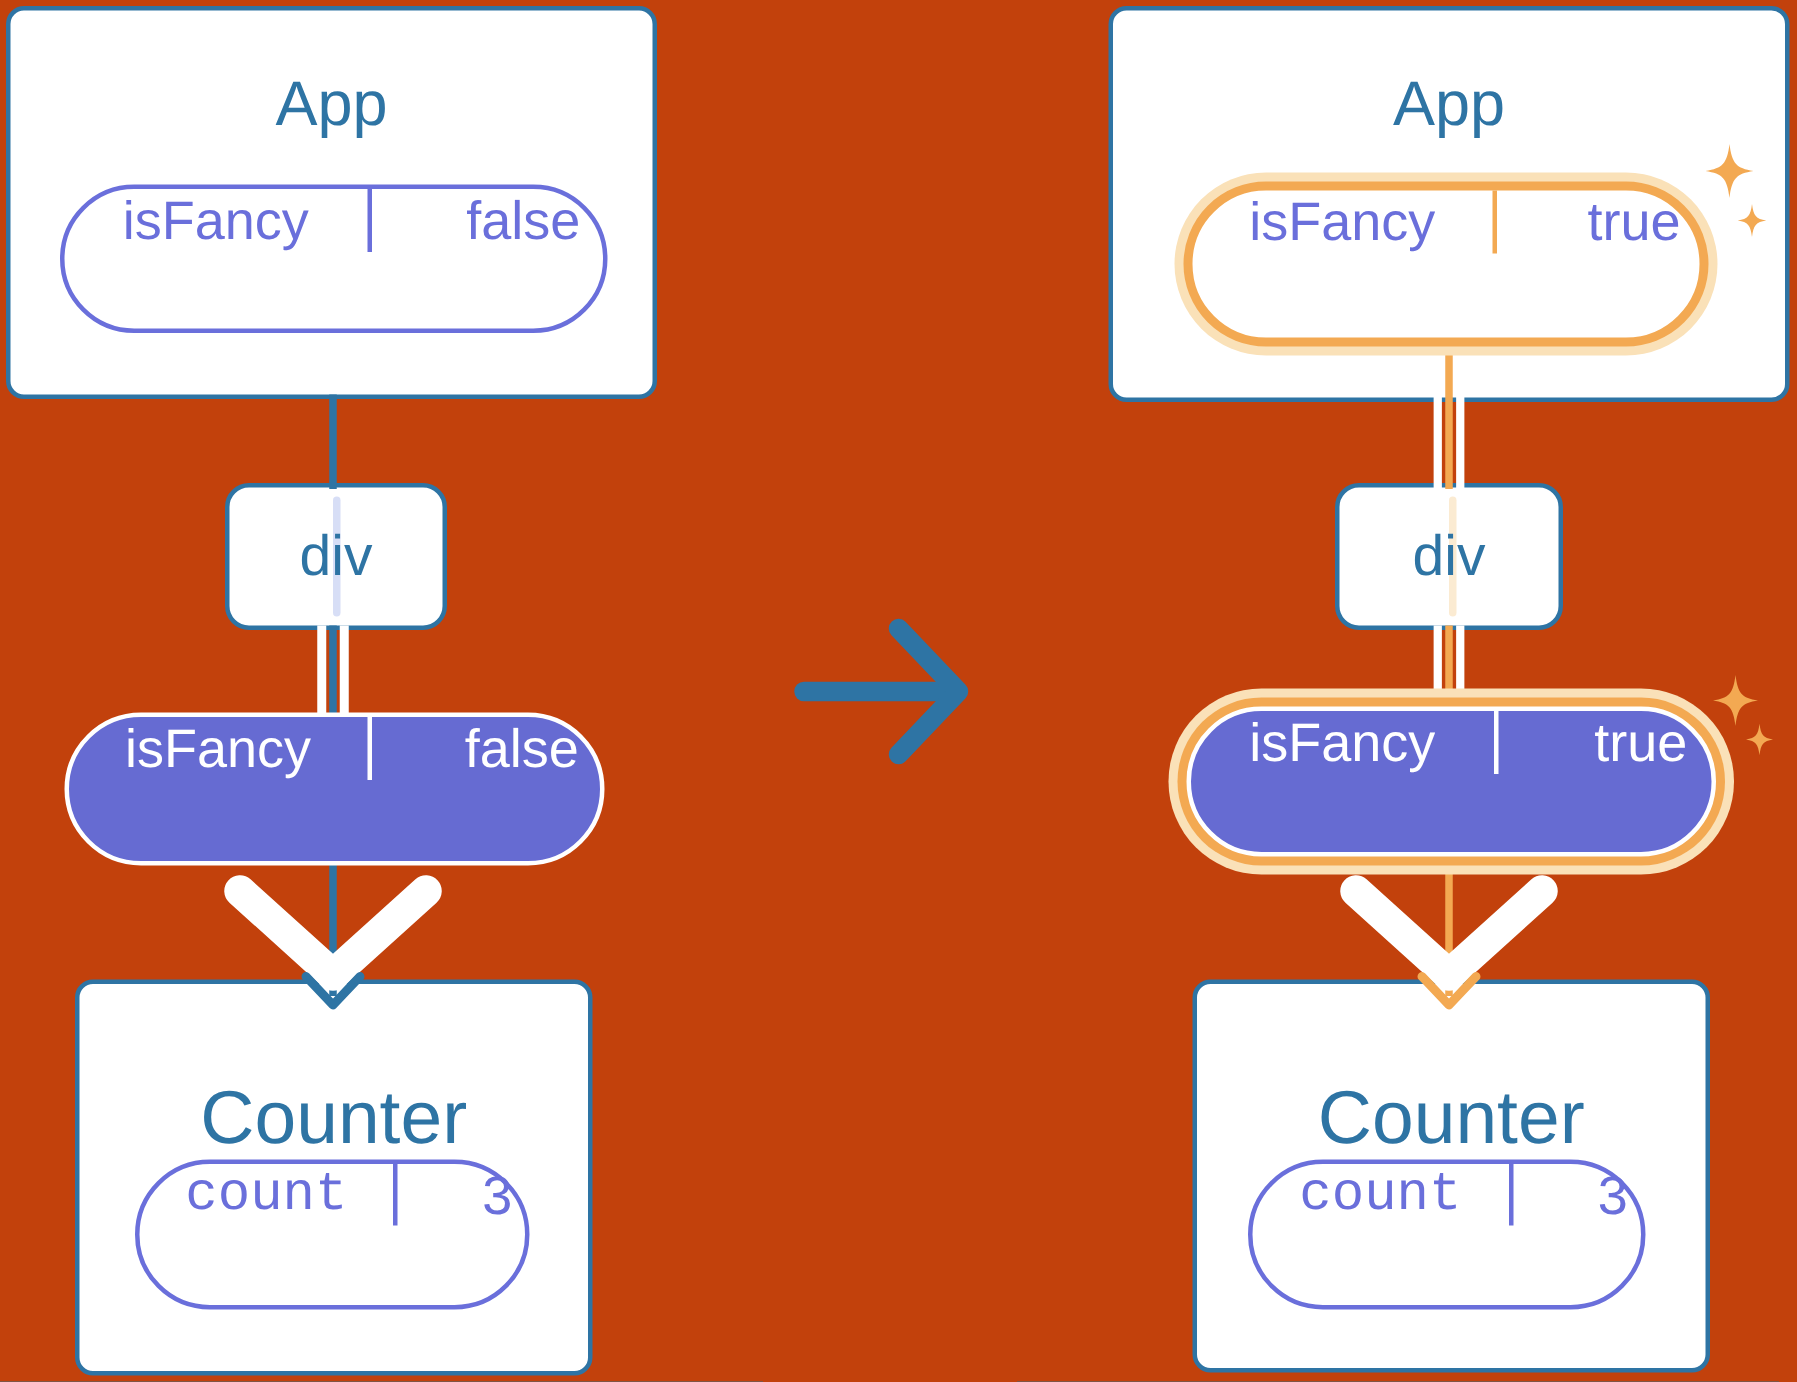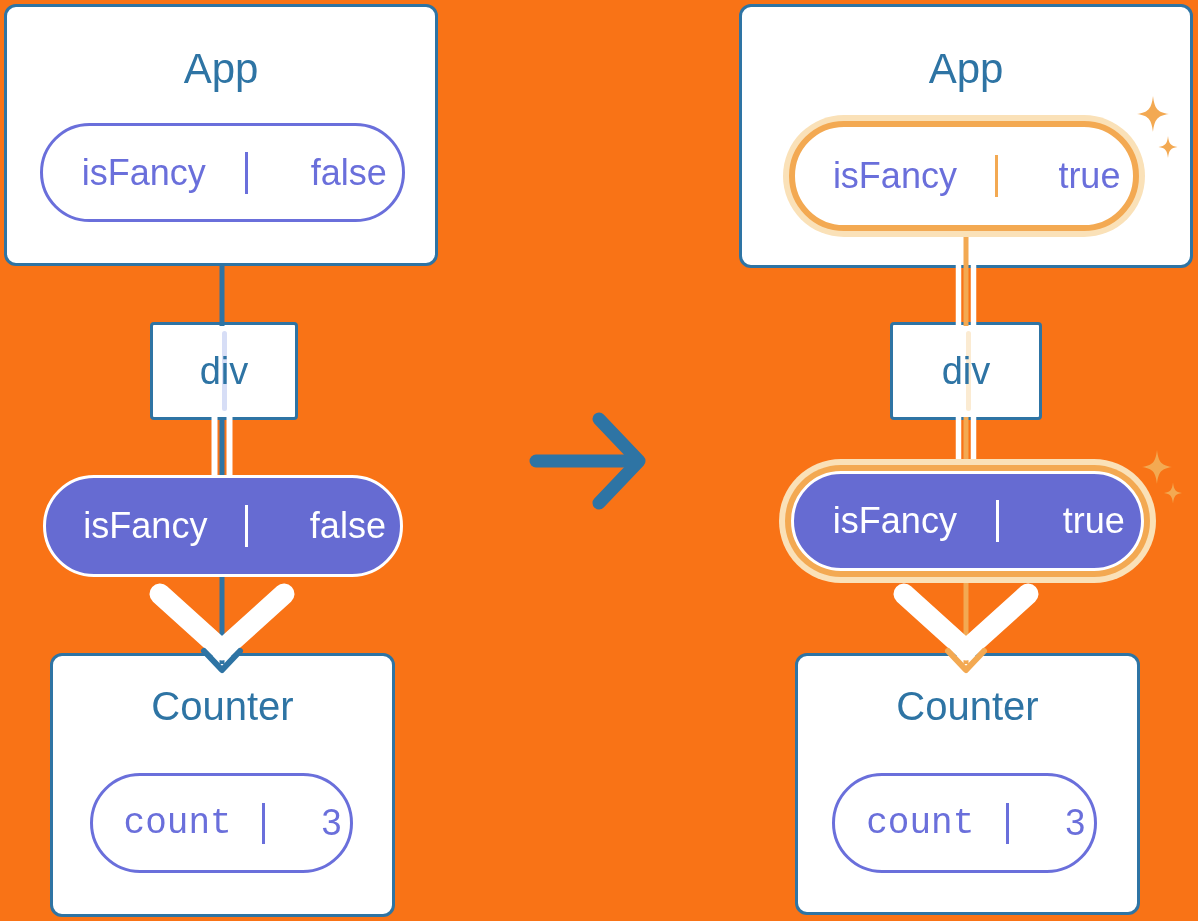--- a/index.html
+++ b/index.html
@@ -1,38 +1,38 @@
 <!DOCTYPE html>
 <html><head>
 <meta charset="utf-8">
 <style>
   html,body{margin:0;padding:0;background:#4B6772;}
   .canvas{
     position:relative;
     width:1198px;height:921px;
-    background:#f97316;
+    background:#c2410c;
     overflow:hidden;
     font-family:"Liberation Sans", sans-serif;
   }
   .card{
     position:absolute;
     background:#ffffff;
     border:3px solid #2E74A4;
-    border-radius:4px;
+    border-radius:16px;
     box-sizing:border-box;
     z-index:1;
   }
   .card-title{
     position:absolute;left:0;right:0;
     text-align:center;
     color:#2E74A4;
     font-weight:500;
   }
   .app-title{top:38px;font-size:42px;}
-  .counter-title{top:28px;font-size:40px;}
+  .counter-title{top:60px;font-size:50px;}
   .divcard{
     display:flex;align-items:center;justify-content:center;
     font-size:38px;color:#2E74A4;font-weight:500;
   }
   .divcard .div-label{position:relative;z-index:1;}
   .stripe{
     position:absolute;width:5px;top:6px;bottom:6px;border-radius:3px;z-index:0;
   }
   .stripe-lavender{background:#D7DEF6;left:69px;}
   .stripe-cream{background:#FBEBD2;left:73px;}
@@ -40,21 +40,21 @@
   svg.overlay{
     position:absolute;left:0;top:0;z-index:2;pointer-events:none;
   }
 
   .pill{
     position:absolute;display:flex;
     box-sizing:border-box;
     border-radius:70px;
     z-index:3;
     font-size:36px;
-    align-items:center;
+    align-items:flex-start;
     gap:48px;
   }
   .pill-outline{background:#ffffff;border:3px solid #6A6FDB;color:#6A6FDB;}
   .pill-solid{background:#666BD2;border:3px solid #ffffff;color:#ffffff;}
   .pill-fancy{
     background:#ffffff;border:6px solid #F3A952;color:#6A6FDB;
     box-shadow:0 0 0 6px #FAE1B8;
   }
   .pill-glow{
     box-shadow:0 0 0 6px #F3A952, 0 0 0 12px #FAE1B8;

